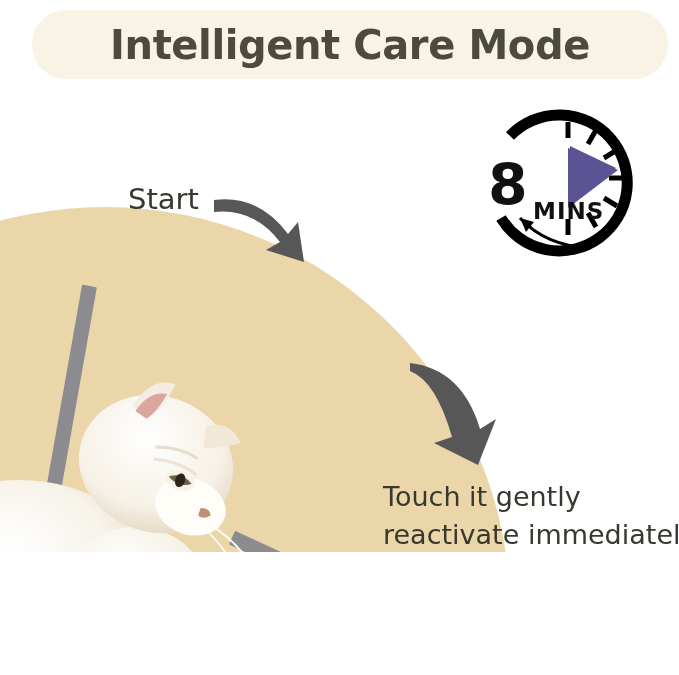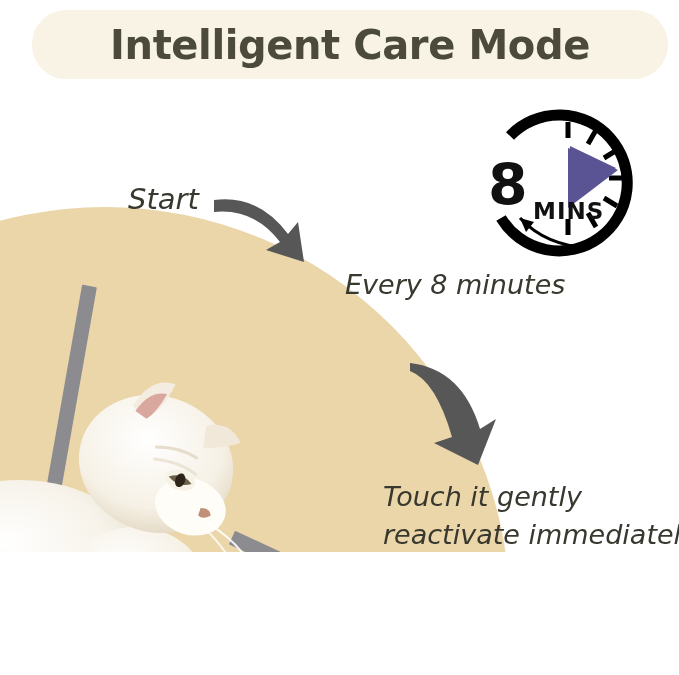--- a/index.html
+++ b/index.html
@@ -128,21 +128,20 @@
     height: 120px;
   }
 
   
   .caption {
     position: absolute;
     color: #38382f;
     font-family: "DejaVu Sans", sans-serif;
     font-weight: 400;
     white-space: nowrap;
-    font-style: italic;
   }
   #caption-start {
     left: 128px;
     top: 182px;
     font-size: 29px;
   }
   #caption-stop {
     left: 345px;
     top: 266px;
     font-size: 27px;
@@ -287,21 +286,20 @@
 
   <svg id="arrow-two" viewBox="0 0 110 120">
     <path d="M2 8 q52 6 70 66 l16 -10 l-18 46 l-44 -22 l18 -6 q-16 -56 -42 -66 z" fill="#575757"></path>
   </svg>
 
   <div class="caption" id="caption-start">
     <span class="caption-line">Start</span>
   </div>
 
   <div class="caption" id="caption-stop">
-    <span class="caption-line">Every 8 minutes</span>
   </div>
 
   <div class="caption" id="caption-touch">
     <span class="caption-line">Touch it gently</span>
     <span class="caption-line">reactivate immediately</span>
   </div>
 
 </div>
 
 </body></html>

